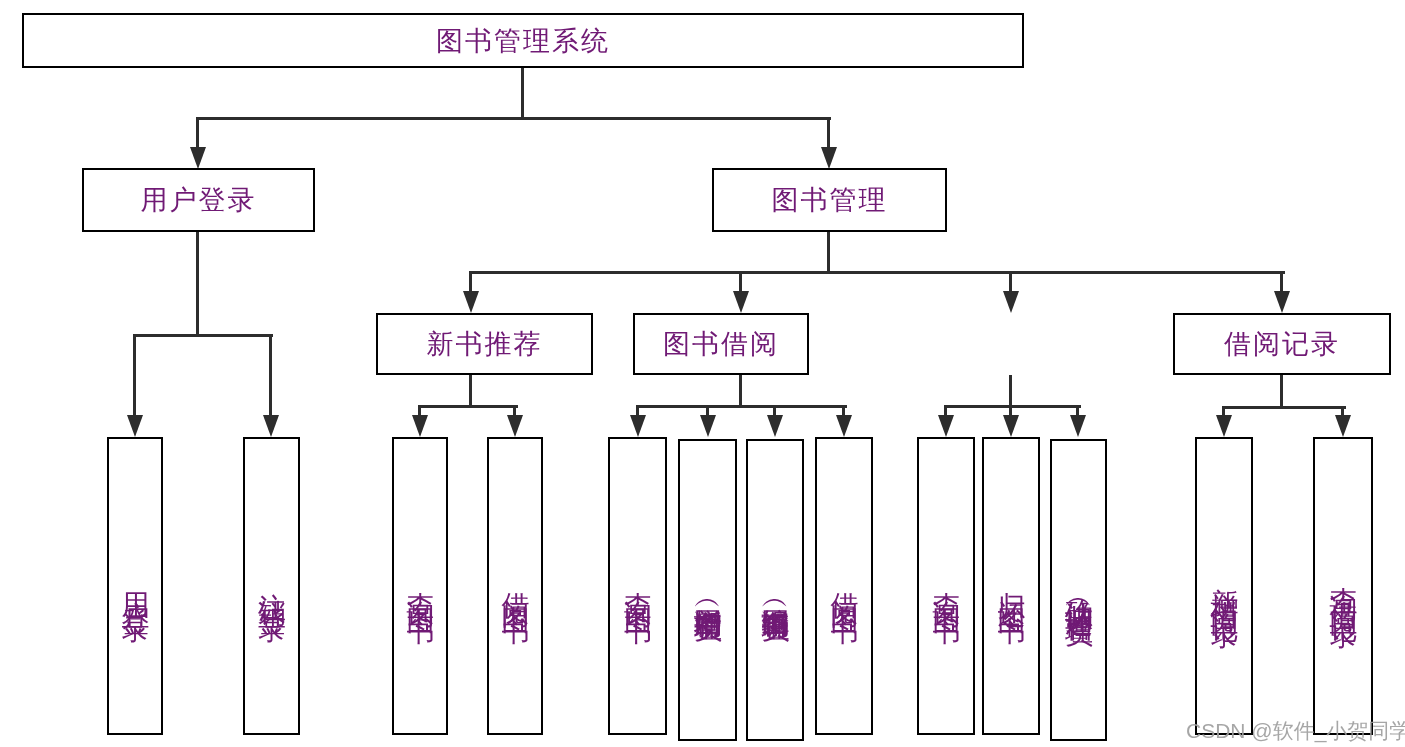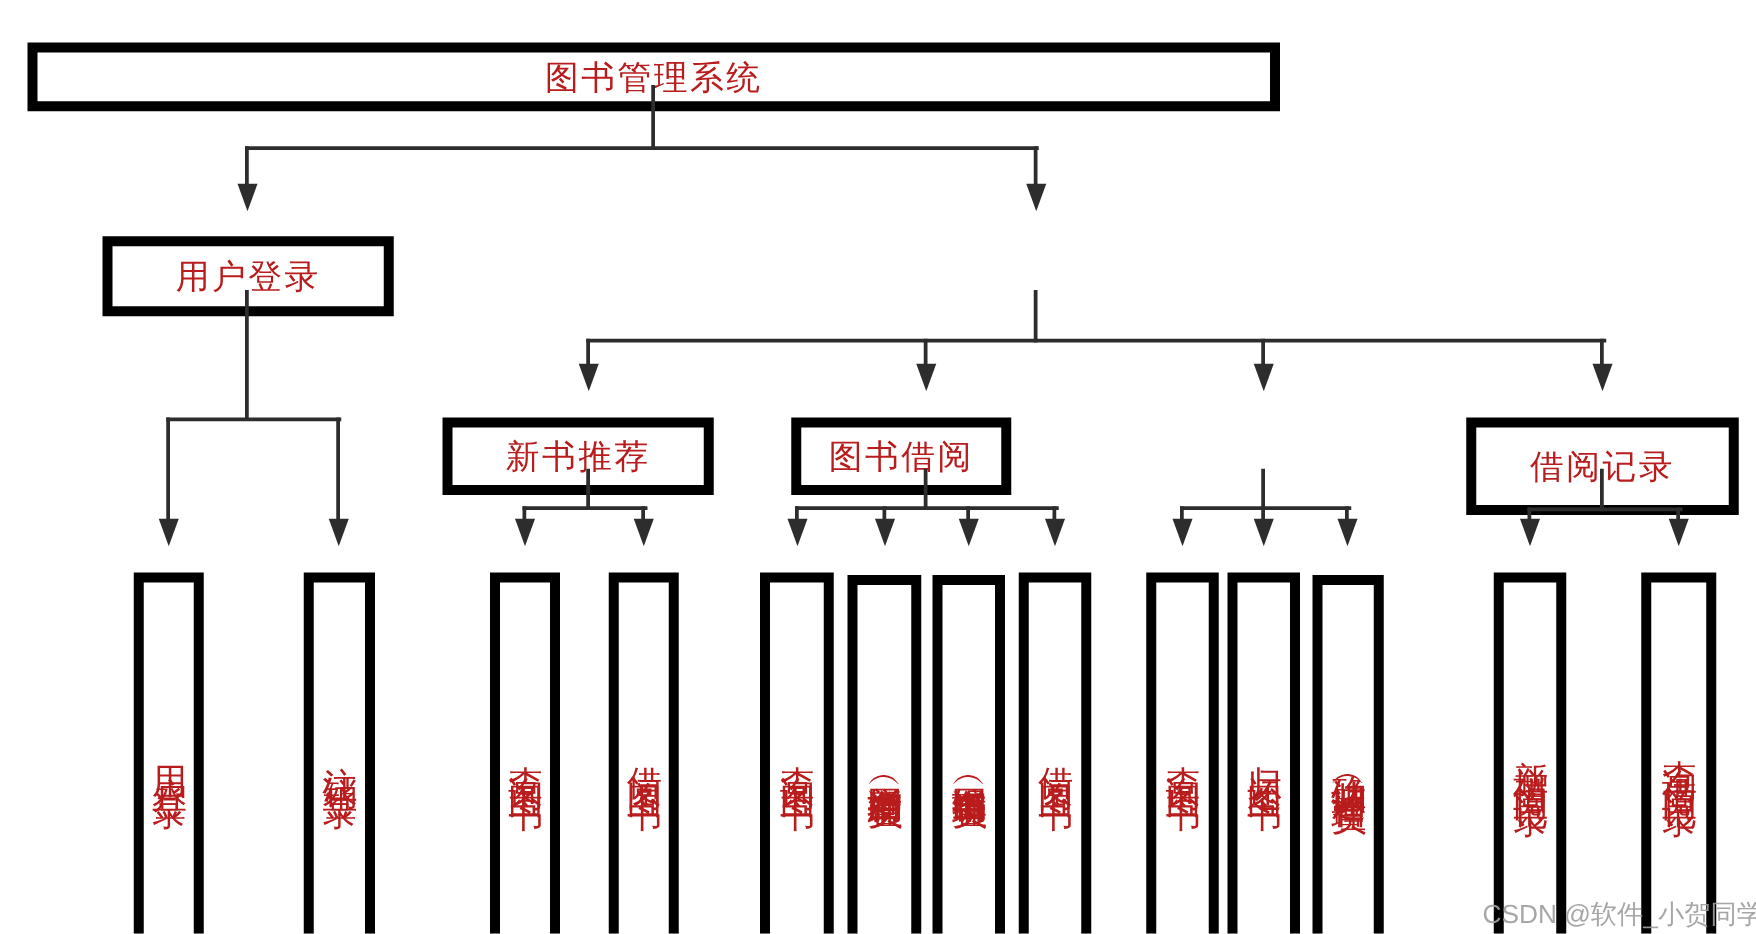--- a/index.html
+++ b/index.html
@@ -2,24 +2,23 @@
 <html><head>
 <meta charset="utf-8">
 <style>
   html,body { margin:0; padding:0; background:#ffffff; }
   .canvas {
     position:relative; width:1405px; height:747px; background:#ffffff;
     font-family:"Liberation Sans","DejaVu Sans",sans-serif; overflow:hidden;
   }
   .box {
     position:absolute; box-sizing:border-box;
-    border:8px solid #000000; background:#ffffff;
+    border:2px solid #000000; background:#ffffff;
     display:flex; align-items:center; justify-content:center;
-    color:#b91c1c;
-    margin-top:21px;
+    color:#701a75;
   }
   .hnode { font-size:27px; letter-spacing:2px; white-space:nowrap; }
   .leaf {
     writing-mode:vertical-rl; text-orientation:mixed;
     font-size:28px; line-height:1;
   }
   .sp4  { letter-spacing:8px; }
   .sp6  { letter-spacing:7px; }
   .sp9  { letter-spacing:3px; }
   .sp10 { letter-spacing:1px; }
@@ -43,42 +42,43 @@
   <div class="box hnode" style="left:22px;top:13px;width:1002px;height:55px;">图书管理系统</div>
 
   <div class="vline" style="left:521px;top:68px;height:50px;"></div>
   <div class="hline" style="left:196px;top:117px;width:635px;"></div>
   <div class="vline" style="left:196px;top:117px;height:32px;"></div>
   <div class="arrow" style="left:190px;top:147px;"></div>
   <div class="vline" style="left:827px;top:117px;height:32px;"></div>
   <div class="arrow" style="left:821px;top:147px;"></div>
 
   <div class="box hnode" style="left:82px;top:168px;width:233px;height:64px;">用户登录</div>
+  <div class="box hnode" style="left:712px;top:168px;width:235px;height:64px;">图书管理</div>
 
   <div class="vline" style="left:196px;top:232px;height:104px;"></div>
   <div class="hline" style="left:133px;top:334px;width:140px;"></div>
   <div class="vline" style="left:133px;top:334px;height:83px;"></div>
   <div class="arrow" style="left:127px;top:415px;"></div>
   <div class="vline" style="left:269px;top:334px;height:83px;"></div>
   <div class="arrow" style="left:263px;top:415px;"></div>
 
   <div class="vline" style="left:827px;top:232px;height:42px;"></div>
   <div class="hline" style="left:469px;top:271px;width:816px;"></div>
   <div class="vline" style="left:469px;top:271px;height:22px;"></div>
   <div class="arrow" style="left:463px;top:291px;"></div>
   <div class="vline" style="left:739px;top:271px;height:22px;"></div>
   <div class="arrow" style="left:733px;top:291px;"></div>
   <div class="vline" style="left:1009px;top:271px;height:22px;"></div>
   <div class="arrow" style="left:1003px;top:291px;"></div>
   <div class="vline" style="left:1280px;top:271px;height:22px;"></div>
   <div class="arrow" style="left:1274px;top:291px;"></div>
 
-  <div class="box hnode" style="left:354px;top:313px;width:217px;height:62px;">新书推荐</div>
+  <div class="box hnode" style="left:376px;top:313px;width:217px;height:62px;">新书推荐</div>
   <div class="box hnode" style="left:633px;top:313px;width:176px;height:62px;">图书借阅</div>
-  <div class="box hnode" style="left:1173px;top:313px;width:218px;height:78px;">借阅记录</div>
+  <div class="box hnode" style="left:1173px;top:313px;width:218px;height:62px;">借阅记录</div>
 
   <div class="vline" style="left:469px;top:375px;height:33px;"></div>
   <div class="hline" style="left:418px;top:405px;width:100px;"></div>
   <div class="vline" style="left:418px;top:405px;height:14px;"></div>
   <div class="arrow" style="left:412px;top:415px;"></div>
   <div class="vline" style="left:513px;top:405px;height:14px;"></div>
   <div class="arrow" style="left:507px;top:415px;"></div>
 
   <div class="vline" style="left:739px;top:375px;height:33px;"></div>
   <div class="hline" style="left:636px;top:405px;width:211px;"></div>

